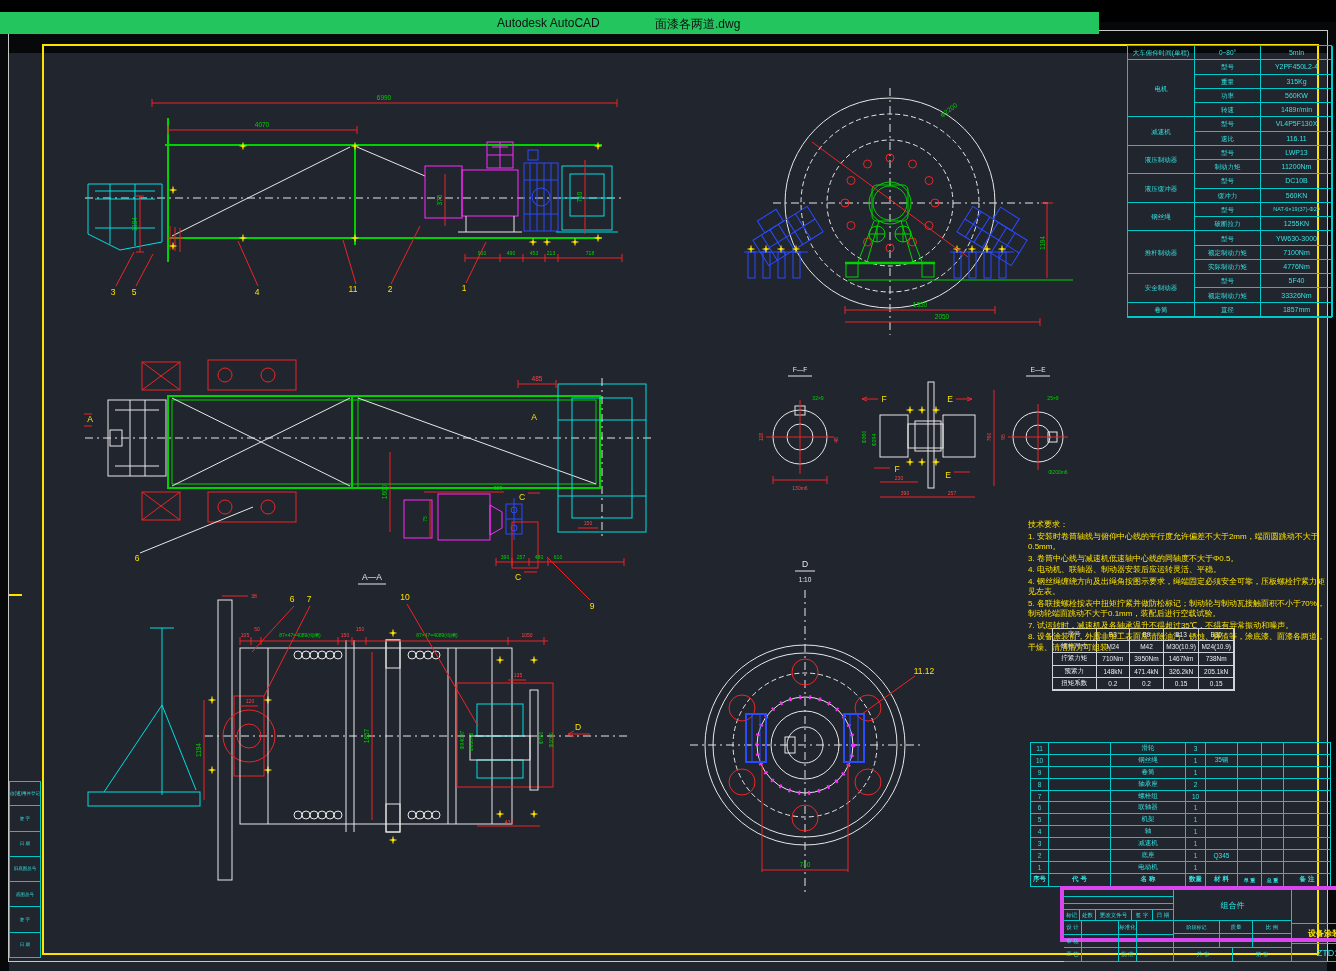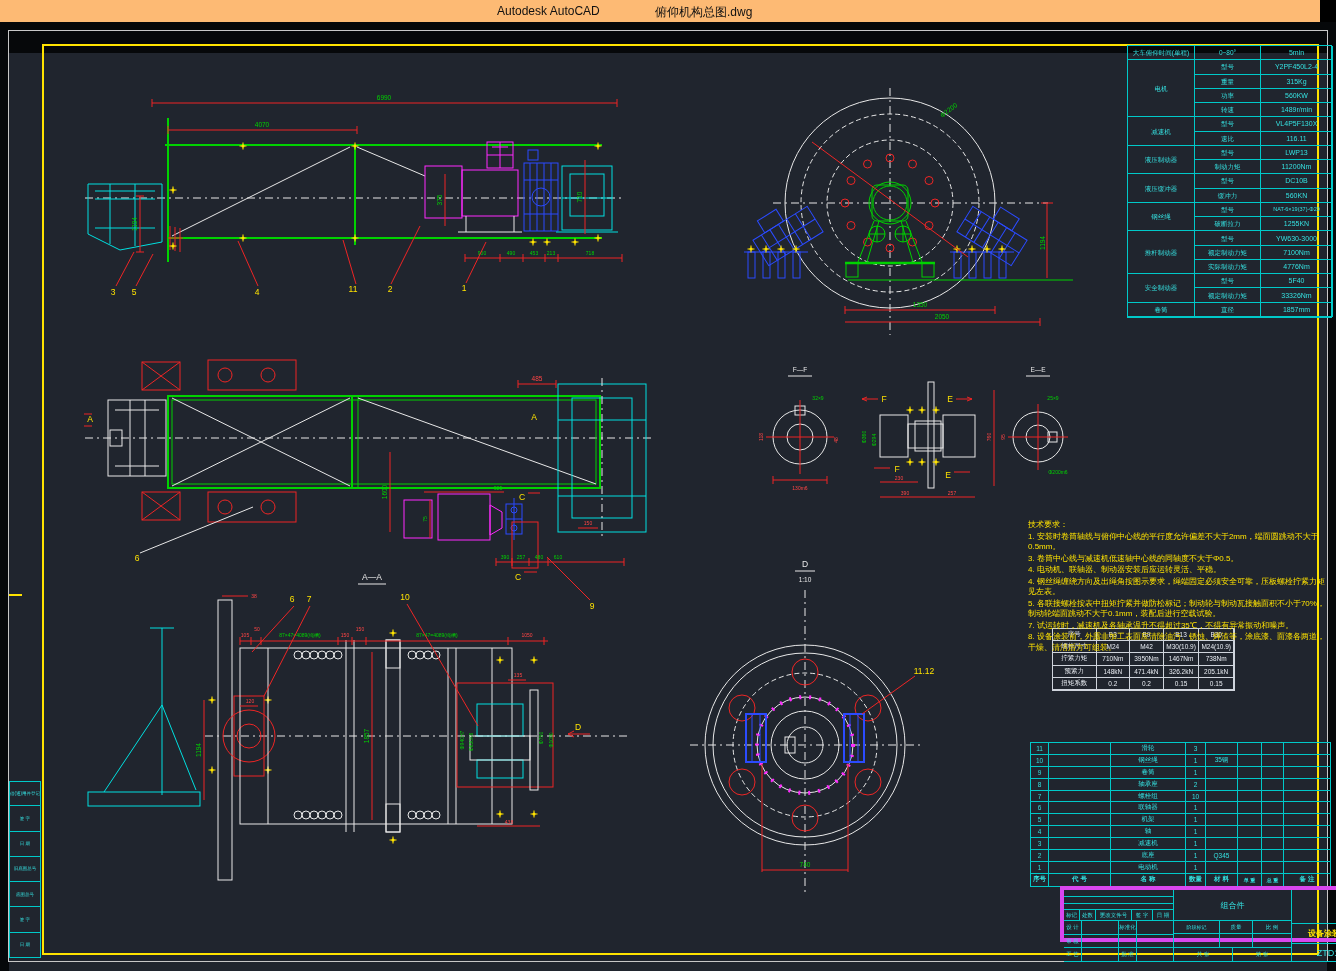--- a/index.html
+++ b/index.html
@@ -1,17 +1,17 @@
 <!DOCTYPE html>
 <html><head>
 <meta charset="utf-8">
 <style>
   html,body{margin:0;padding:0;background:#000;width:1336px;height:971px;position:relative;
     font-family:"Liberation Sans",sans-serif;overflow:hidden}
-  #titlebar{position:absolute;left:0;top:0;width:1320px;height:22px;background:#fdba74;color:#111;z-index:5}
+  #titlebar{position:absolute;left:0;top:12px;width:1099px;height:22px;background:#22c55e;color:#111;z-index:5}
   #titlebar span{position:absolute;top:4px;font-size:12px}
   #app{position:absolute;left:0;top:22px;width:1336px;height:949px;background:#06080a}
   #canvas{position:absolute;left:9px;top:31px;width:1318px;height:931px;background:#20252e}
   svg.ov{position:absolute;left:0;top:0;z-index:2}
   svg .w{stroke:#e8e8e8;fill:none}.g{stroke:#00d200;fill:none}.r{stroke:#ee2525;fill:none}
   svg .cy{stroke:#00e0e0;fill:none}.m{stroke:#ff2bff;fill:none}.b{stroke:#2b4bff;fill:none}
   svg .dash{stroke-dasharray:8 4 2 4}.d2{stroke-dasharray:5 3}
   svg text{font-family:"Liberation Sans",sans-serif;font-size:6.5px}
   svg .mid{text-anchor:middle}.t5{font-size:5px}.t9{font-size:8.5px}
   svg .tg{fill:#00d200;stroke:none}.tr{fill:#ff4545;stroke:none}.ty{fill:#ffe300;stroke:none}
@@ -53,21 +53,21 @@
   #mstrip{left:9px;top:781px;width:32px;height:177px}
   #mstrip div{height:25.28px;border:1px solid #00c9c9;border-top:none;color:#35e0e0;
     font-size:4.5px;display:flex;align-items:center;justify-content:center;box-sizing:border-box;text-align:center}
   #mstrip div:first-child{border-top:1px solid #00c9c9}
 </style>
 </head>
 <body>
 
 <div id="titlebar">
   <span style="left:497px">Autodesk AutoCAD</span>
-  <span style="left:655px">俯仰机构总图.dwg</span>
+  <span style="left:655px">面漆各两道.dwg</span>
 </div>
 <div id="app">
   <div id="canvas"></div>
 </div>
 
 <svg class="ov" width="1336" height="971">
 <defs>
   <pattern id="pw" width="6" height="6" patternUnits="userSpaceOnUse">
         <path d="M0 6L6 0" stroke="#b9c2cc" stroke-width="0.6"></path>
       </pattern>

